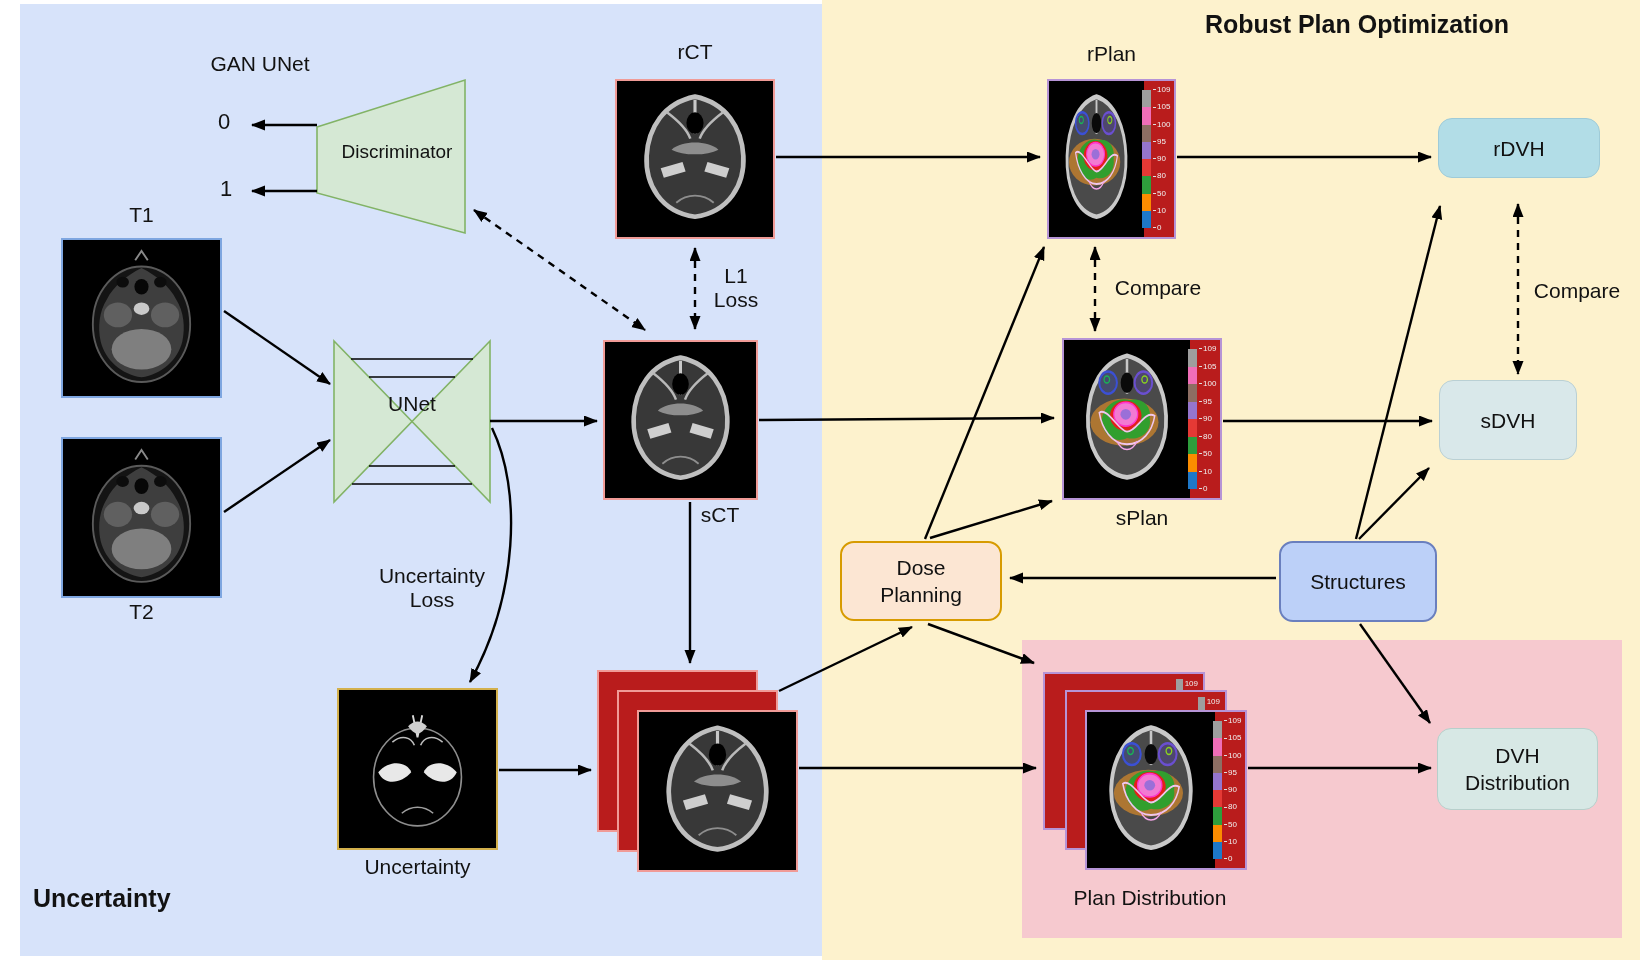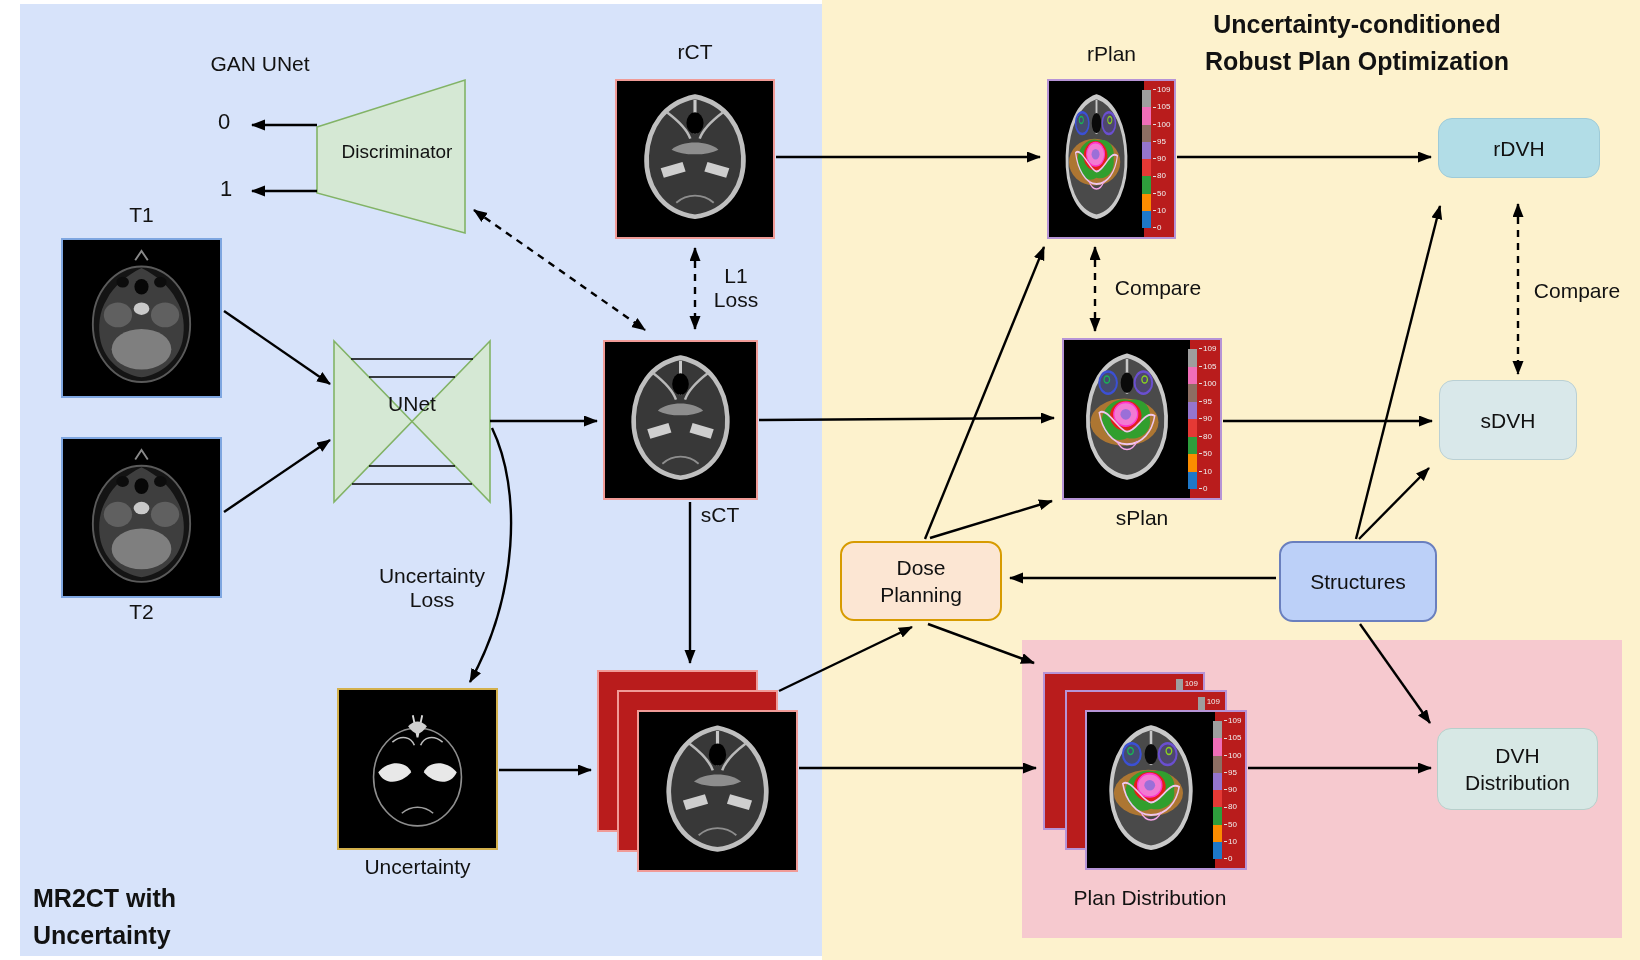--- a/index.html
+++ b/index.html
@@ -93,25 +93,23 @@
   </defs>
 </svg>
 
 <div class="stage">
 
   <div class="panel" style="left: 822px; top: 0px; width: 818px; height: 960px; background-color: rgb(253, 242, 205);"></div>
   <div class="panel" style="left: 20px; top: 4px; width: 802px; height: 952px; background-color: rgb(215, 227, 250);"></div>
   <div class="panel" style="left: 1022px; top: 640px; width: 600px; height: 298px; background-color: rgb(246, 201, 207);"></div>
 
   <div class="lbl title" style="left:1127px;top:6px;width:460px;">
-    <div>Uncertainty-conditioned</div>
     <div>Robust Plan Optimization</div>
   </div>
   <div class="lbl title" style="left:33px;top:880px;width:300px;text-align:left;">
-    <div>MR2CT with</div>
     <div>Uncertainty</div>
   </div>
 
   <svg class="overlay" width="1640" height="960" viewBox="0 0 1640 960">
     <defs>
       <marker id="ah" markerWidth="15" markerHeight="12" refX="13" refY="5.5" orient="auto" markerUnits="userSpaceOnUse">
         <path d="M0,0 L14,5.5 L0,11 Z" fill="#000"></path>
       </marker>
       <marker id="ahr" markerWidth="15" markerHeight="12" refX="13" refY="5.5" orient="auto-start-reverse" markerUnits="userSpaceOnUse">
         <path d="M0,0 L14,5.5 L0,11 Z" fill="#000"></path>

